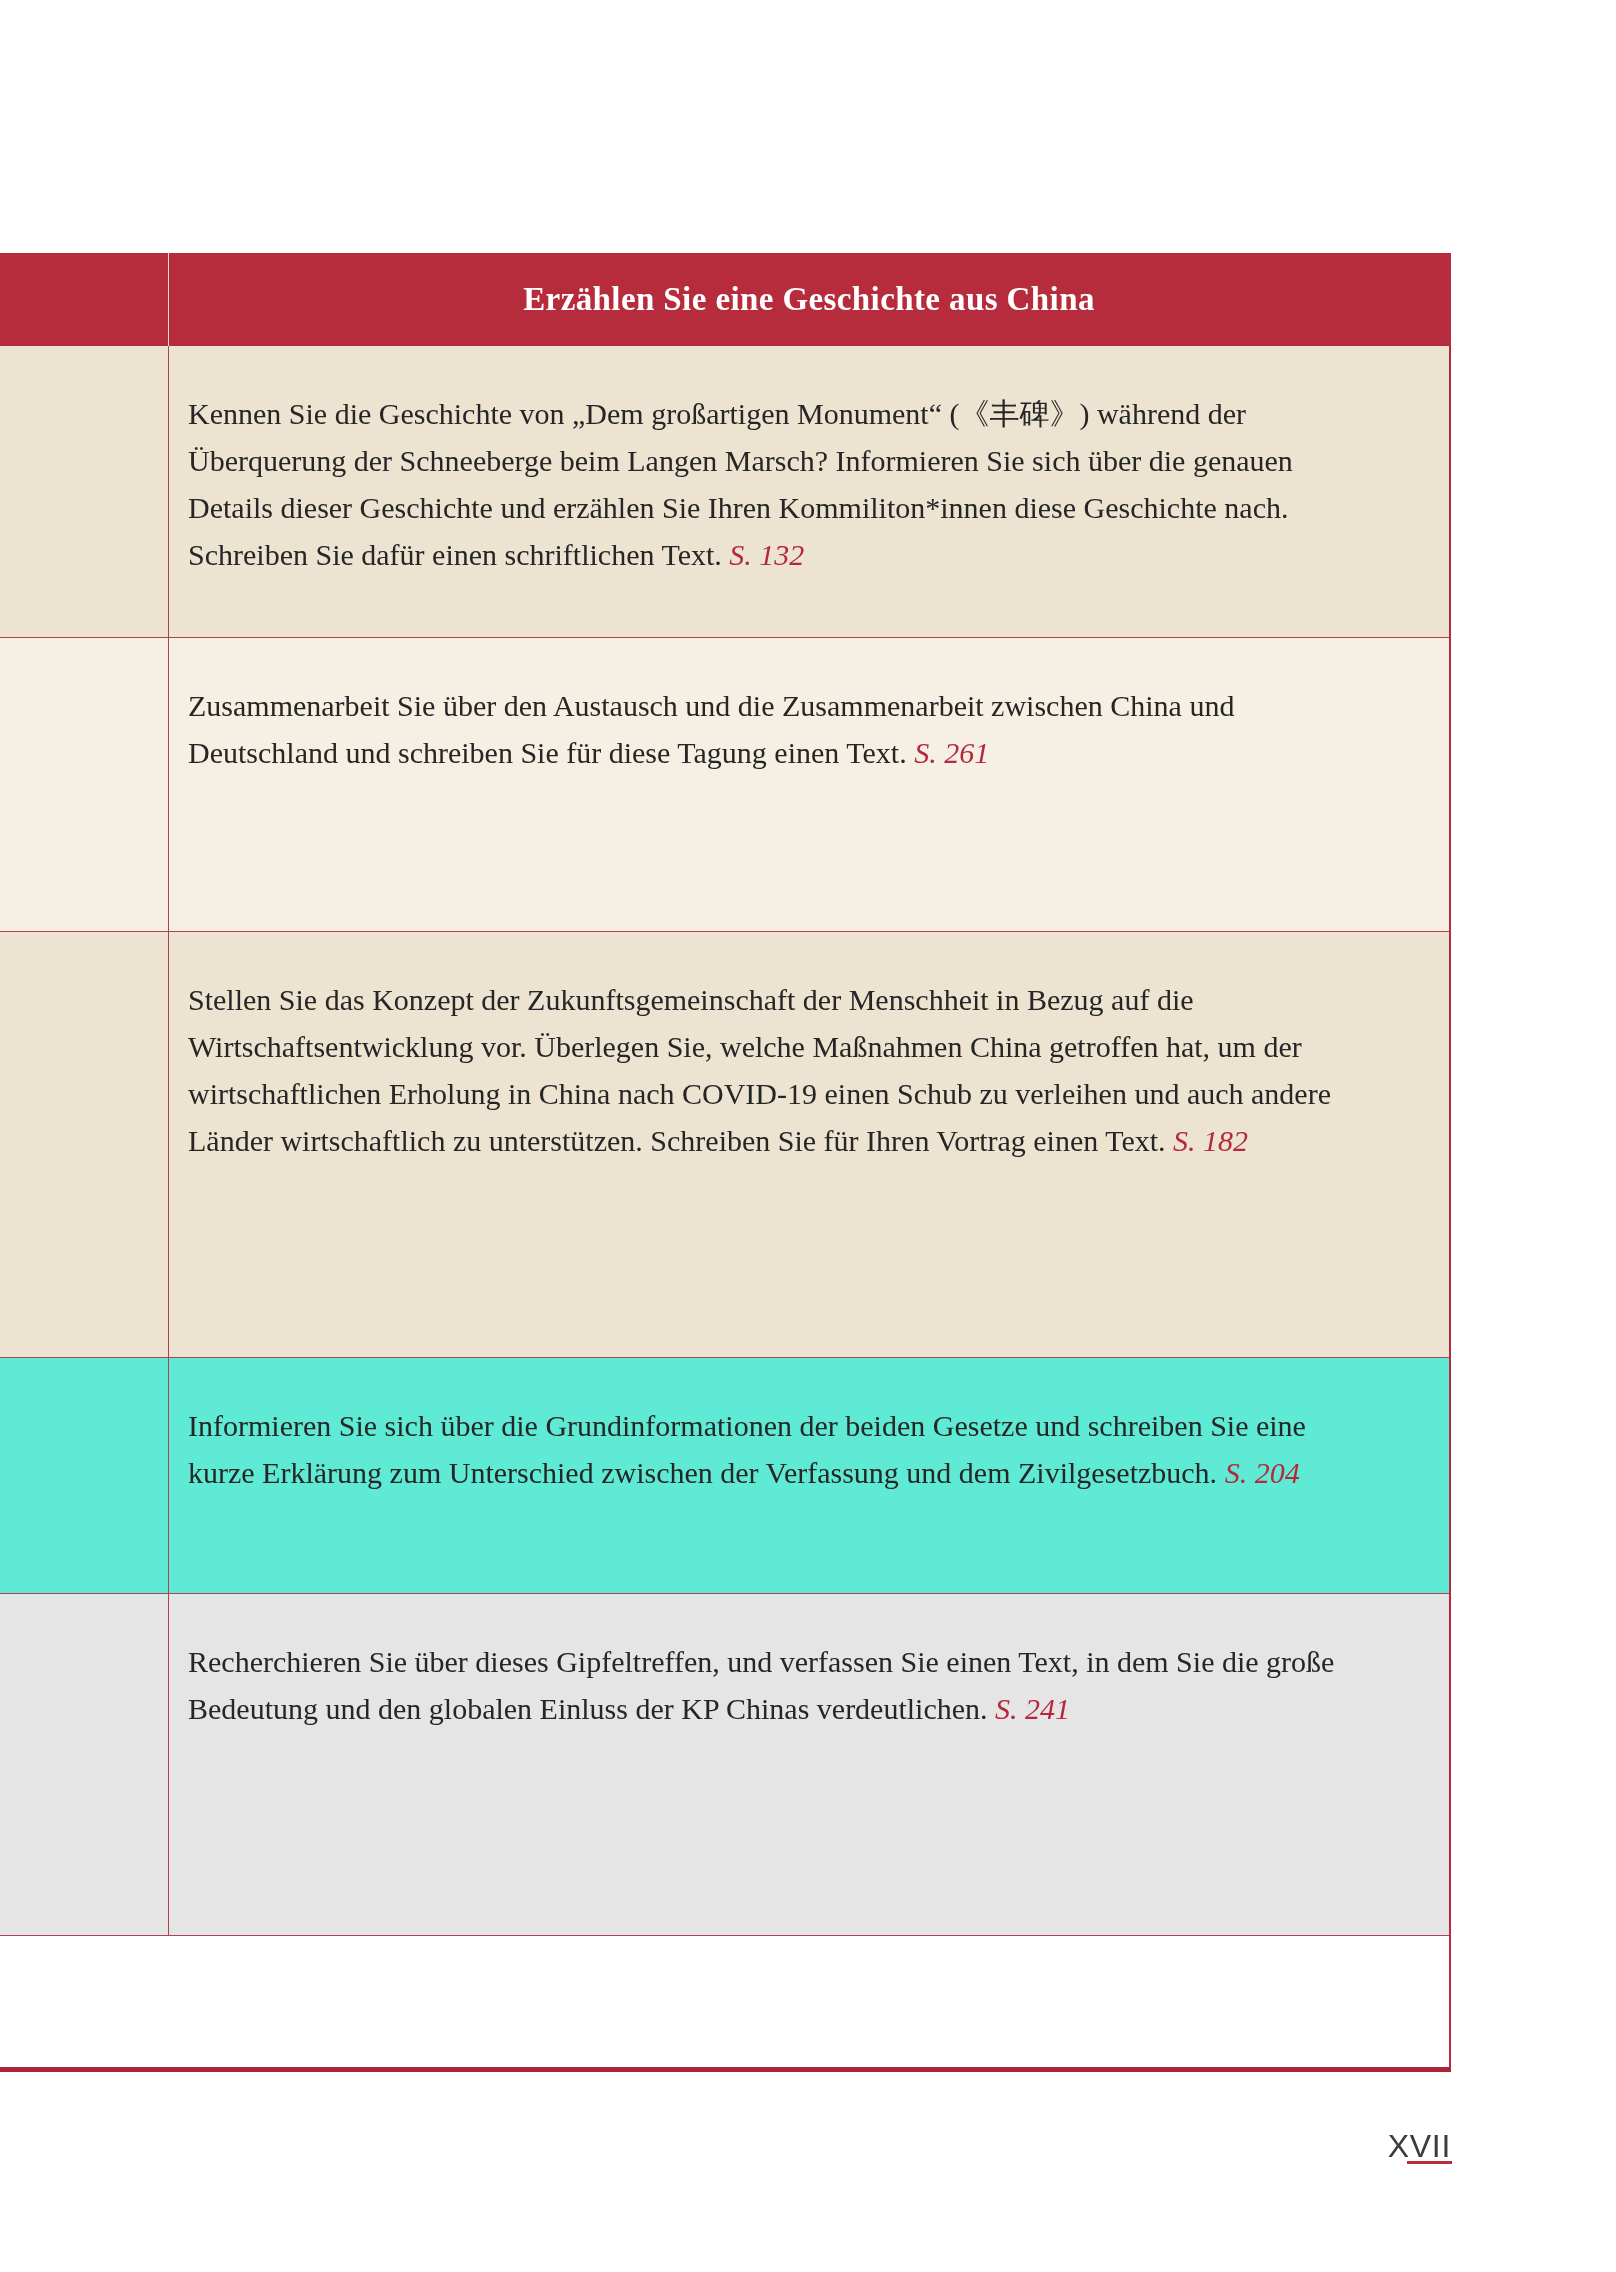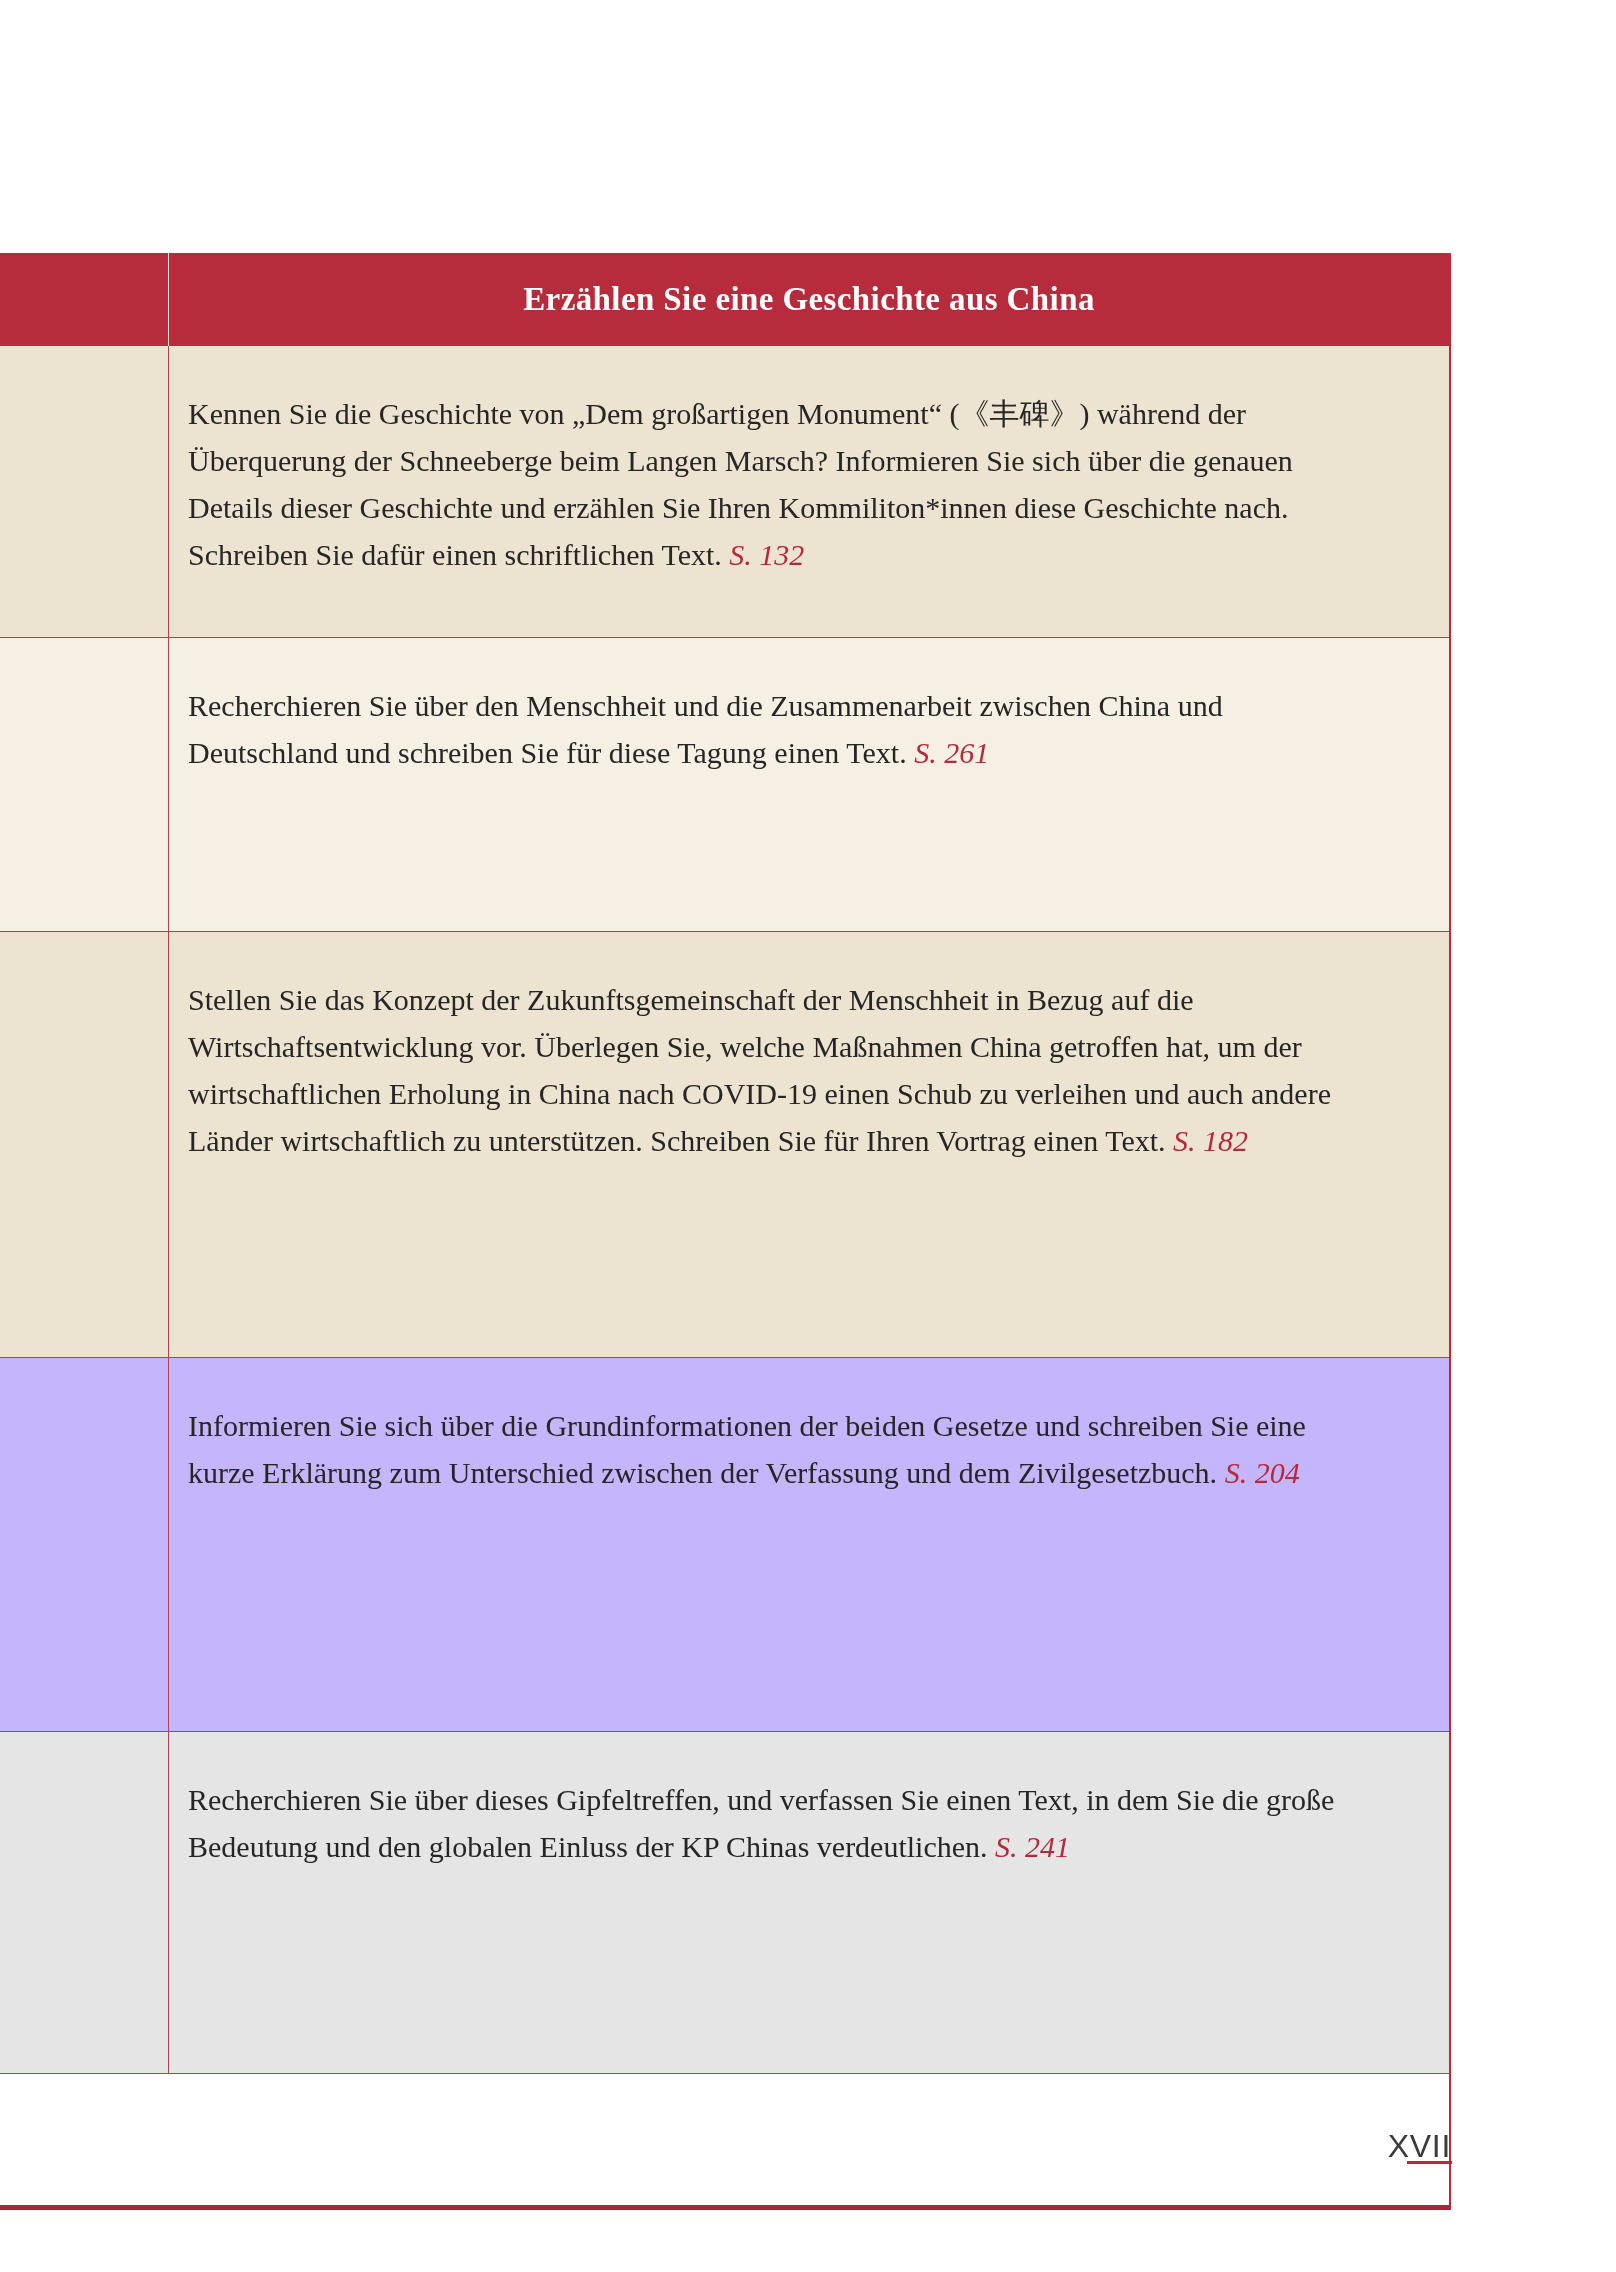--- a/index.html
+++ b/index.html
@@ -57,21 +57,21 @@
     flex:1;
     box-sizing:border-box;
     padding:44px 87px 7px 19px;
     font-size:30px;
     line-height:47px;
     color:#262626;
   }
   .r1{height:292px;background:#ece3d1;}
   .r2{height:294px;background:#f6efe3;}
   .r3{height:426px;background:#ece3d1;}
-  .r4{height:374px;background:#c4b5fd;}
+  .r4{height:236px;background:#5eead4;}
   .r5{height:342px;background:#e5e5e5;}
   .r6{height:131px;background:#ffffff;border-bottom:none;}
   .r6 .cell{padding:0;}
 
   .ref{
     color:#b5293a;
     font-style:italic;
   }
 
   
@@ -111,21 +111,21 @@
       <div class="stub"></div>
       <div class="cell">
         <span>Kennen Sie die Geschichte von „Dem großartigen Monument“ (《丰碑》) während der Überquerung der Schneeberge beim Langen Marsch? Informieren Sie sich über die genauen Details dieser Geschichte und erzählen Sie Ihren Kommiliton*innen diese Geschichte nach. Schreiben Sie dafür einen schriftlichen Text.</span>
         <span class="ref">S. 132</span>
       </div>
     </div>
 
     <div class="trow r2">
       <div class="stub"></div>
       <div class="cell">
-        <span>Recherchieren Sie über den Menschheit und die Zusammenarbeit zwischen China und Deutschland und schreiben Sie für diese Tagung einen Text.</span>
+        <span>Zusammenarbeit Sie über den Austausch und die Zusammenarbeit zwischen China und Deutschland und schreiben Sie für diese Tagung einen Text.</span>
         <span class="ref">S. 261</span>
       </div>
     </div>
 
     <div class="trow r3">
       <div class="stub"></div>
       <div class="cell">
         <span>Stellen Sie das Konzept der Zukunftsgemeinschaft der Menschheit in Bezug auf die Wirtschaftsentwicklung vor. Überlegen Sie, welche Maßnahmen China getroffen hat, um der wirtschaftlichen Erholung in China nach COVID-19 einen Schub zu verleihen und auch andere Länder wirtschaftlich zu unterstützen. Schreiben Sie für Ihren Vortrag einen Text.</span>
         <span class="ref">S. 182</span>
       </div>

